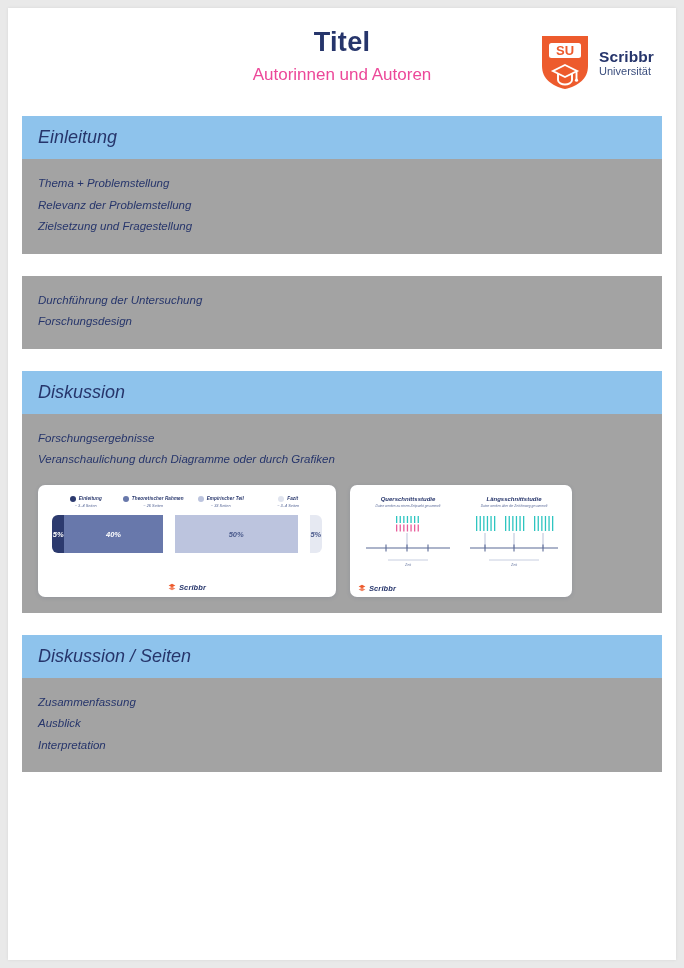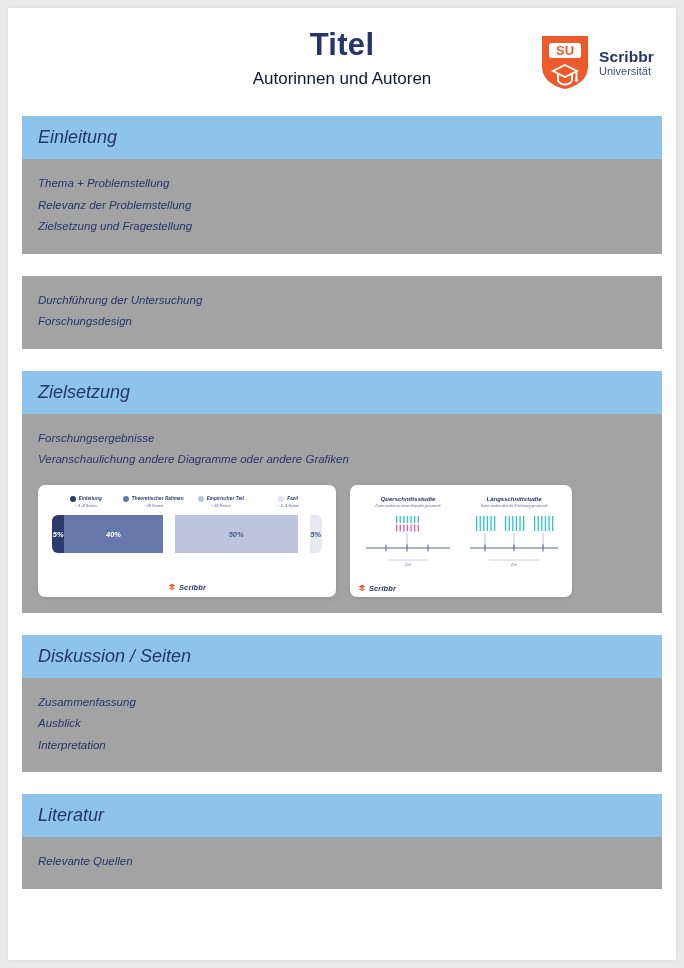--- a/index.html
+++ b/index.html
@@ -21,30 +21,30 @@
   .header {
     position: relative;
     height: 108px;
   }
   .title-block {
     position: absolute;
     left: 0; right: 0; top: 20px;
     text-align: center;
   }
   .doc-title {
-    font-size: 31px;
+    font-size: 27px;
     font-weight: bold;
     color: #26356b;
     letter-spacing: 0.3px;
     line-height: 1.1;
   }
   .doc-authors {
     margin-top: 7px;
     font-size: 17px;
-    color: #0f172a;
+    color: #ec4899;
     font-weight: 400;
   }
   .logo {
     position: absolute;
     right: 22px; top: 26px;
     display: flex;
     align-items: center;
     gap: 9px;
   }
   .logo-mark { width: 50px; height: 57px; display: block; }
@@ -194,24 +194,24 @@
     </div>
 
     <div class="section">
       <div class="section-body">
         <div class="bullet">Durchführung der Untersuchung</div>
         <div class="bullet">Forschungsdesign</div>
       </div>
     </div>
 
     <div class="section">
-      <div class="section-head">Zielsetzung</div>
+      <div class="section-head">Diskussion</div>
       <div class="section-body">
         <div class="bullet">Forschungsergebnisse</div>
-        <div class="bullet">Veranschaulichung andere Diagramme oder andere Grafiken</div>
+        <div class="bullet">Veranschaulichung durch Diagramme oder durch Grafiken</div>
 
         <div class="charts-row">
 
           <div class="chart-card card-a">
             <div class="legend">
               <div class="legend-item">
                 <div class="legend-top">
                   <span class="legend-dot" style="background:#2c3a6e"></span>
                   <span class="legend-label">Einleitung</span>
                 </div>
@@ -345,21 +345,15 @@
 
     <div class="section">
       <div class="section-head">Diskussion / Seiten</div>
       <div class="section-body">
         <div class="bullet">Zusammenfassung</div>
         <div class="bullet">Ausblick</div>
         <div class="bullet">Interpretation</div>
       </div>
     </div>
 
-    <div class="section">
-      <div class="section-head">Literatur</div>
-      <div class="section-body">
-        <div class="bullet">Relevante Quellen</div>
-      </div>
-    </div>
 
   </div>
 </div>
 
 </body></html>

